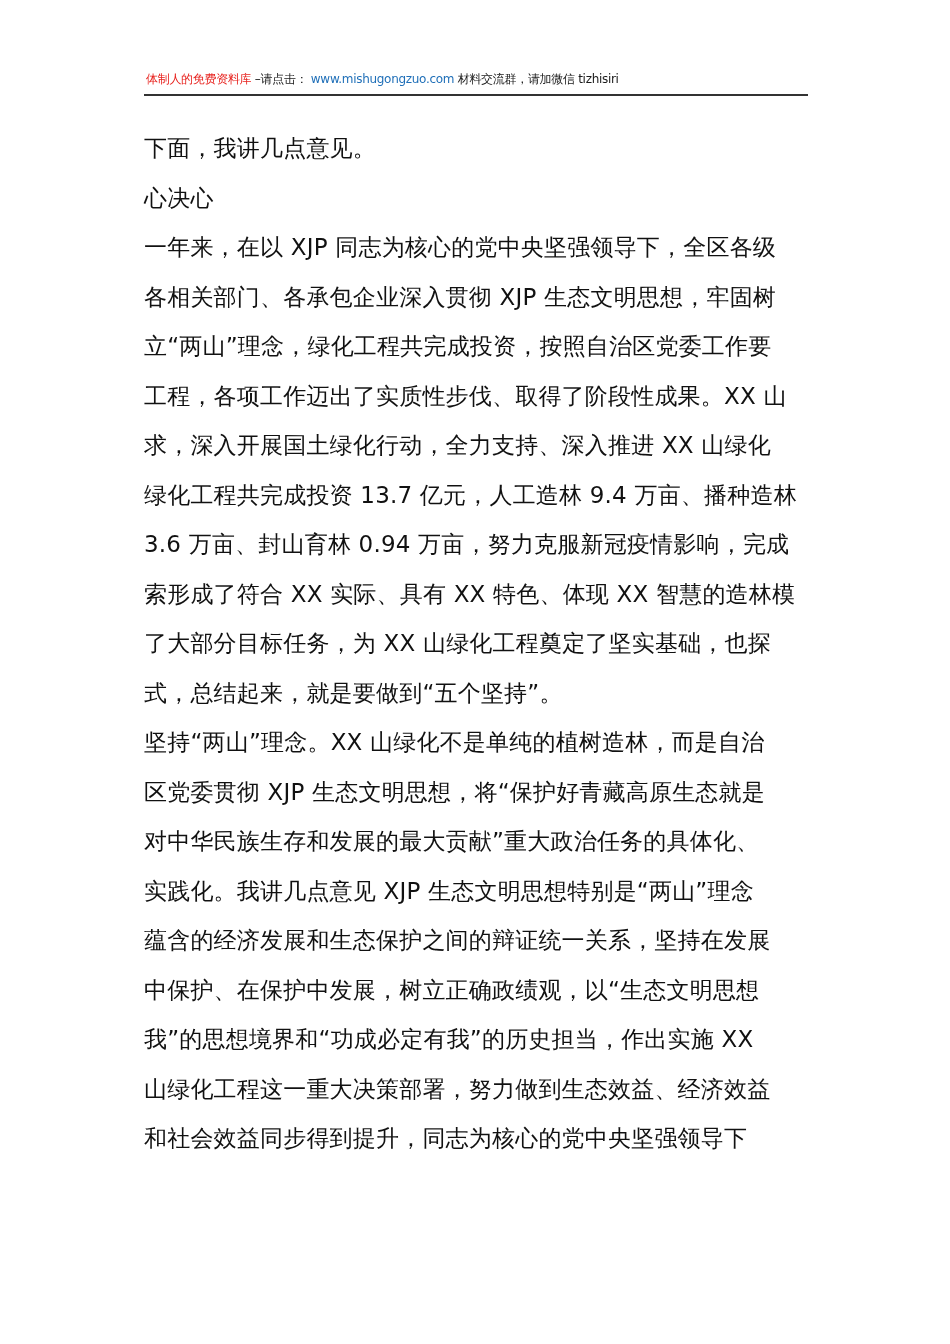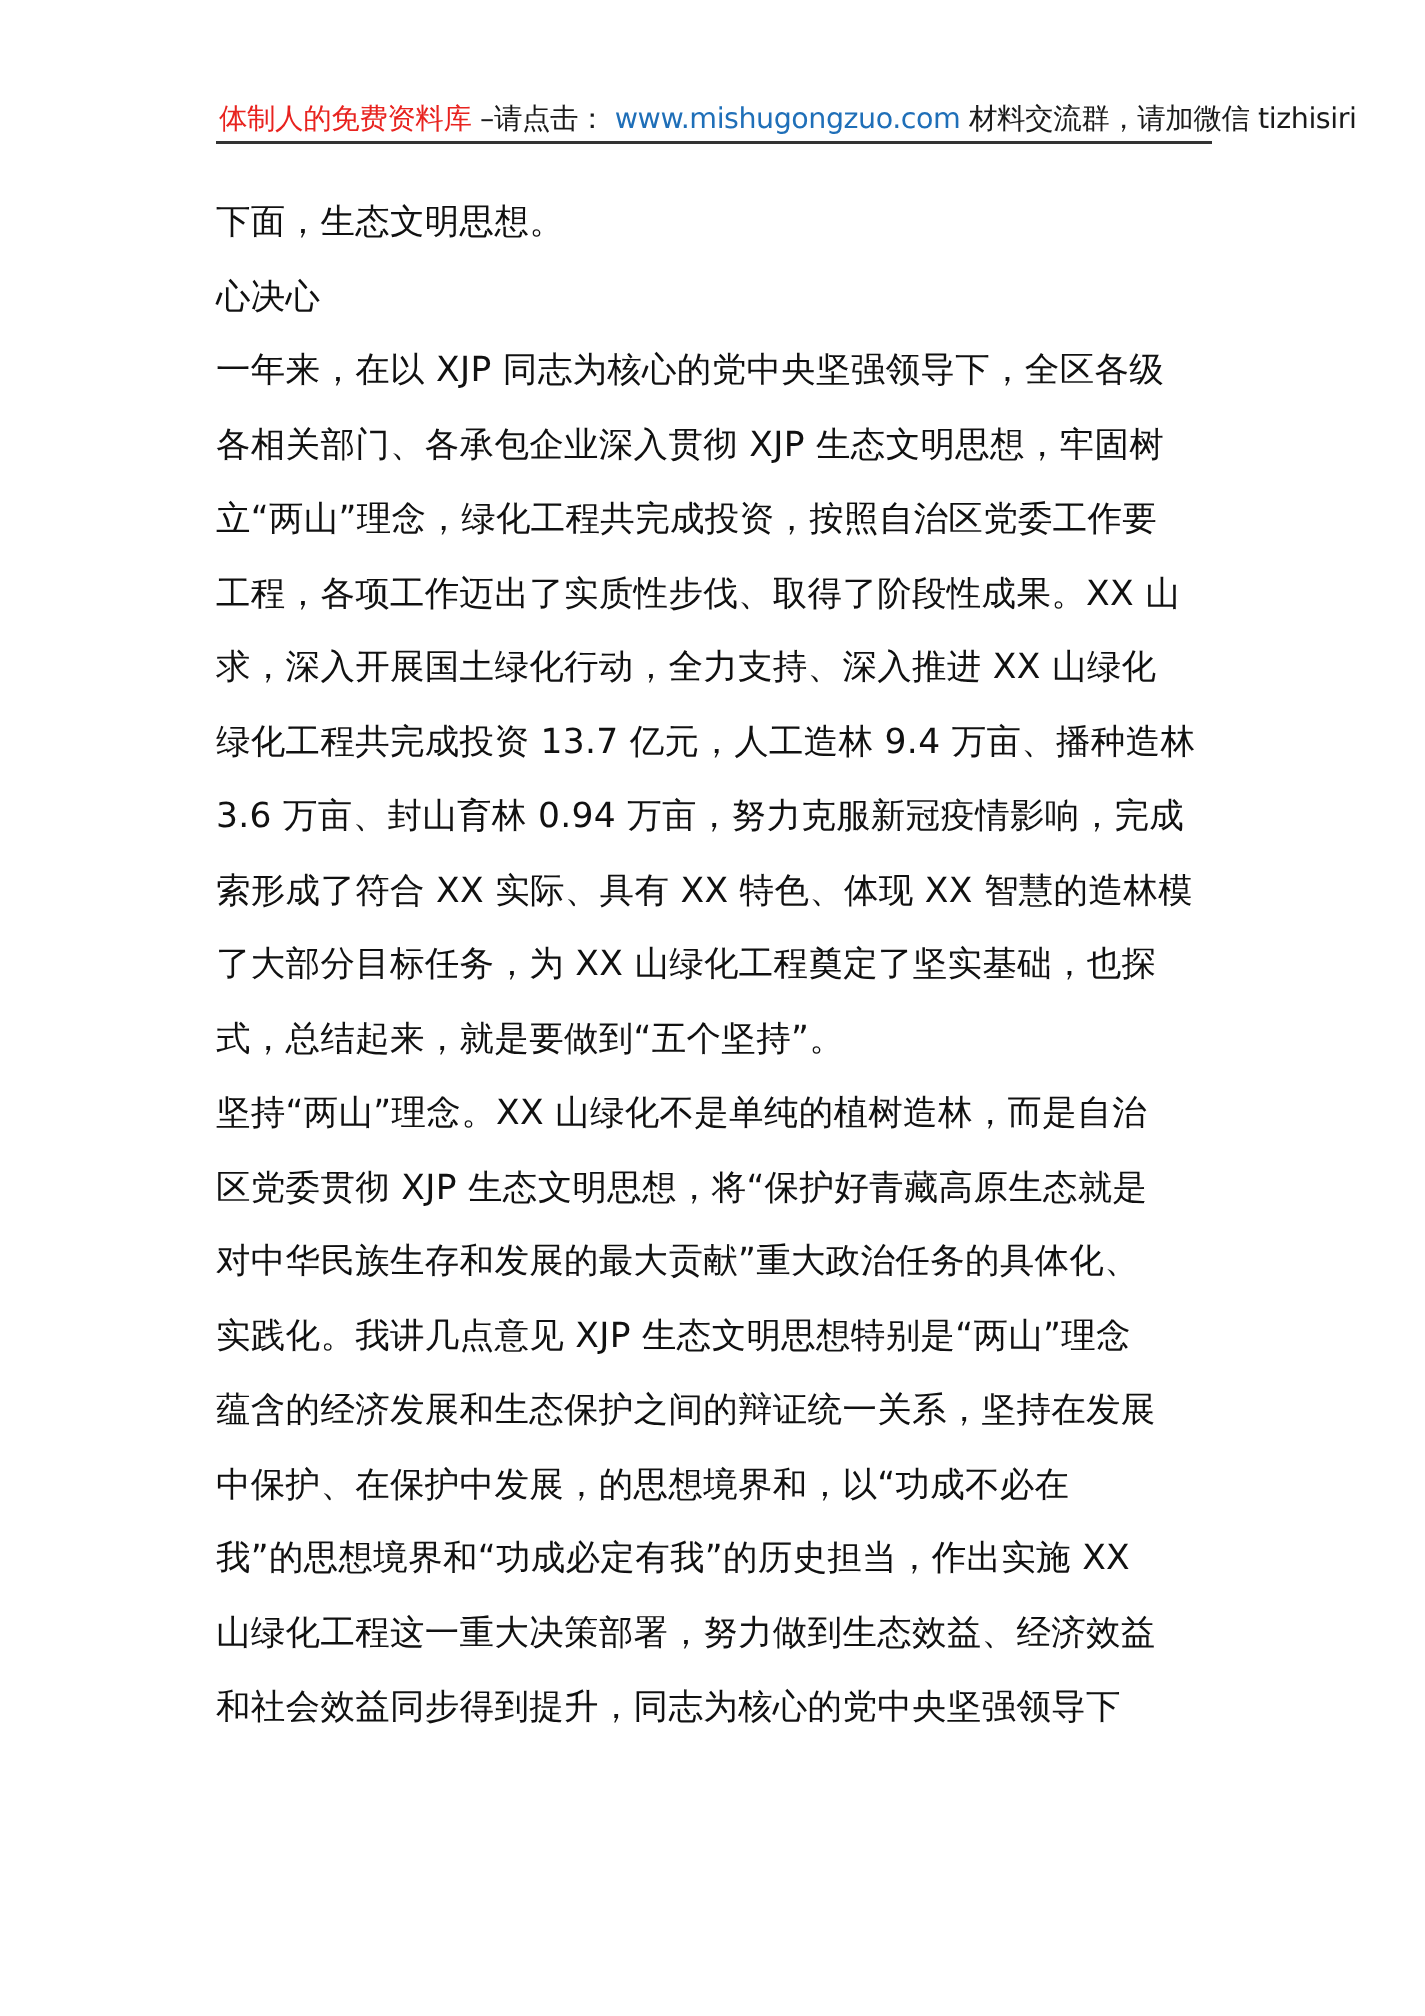--- a/index.html
+++ b/index.html
@@ -15,21 +15,21 @@
       font-family: "DejaVu Sans", "Liberation Sans", sans-serif;
       color: #111111;
     }
     .page-header {
       position: absolute;
       left: 146px;
       top: 66px;
       width: 660px;
       height: 26px;
       white-space: nowrap;
-      font-size: 19px;
+      font-size: 12px;
       line-height: 26px;
       letter-spacing: -0.3px;
     }
     .page-header .brand { color: #e8231f; }
     .page-header .prompt { color: #1a1a1a; }
     .page-header .link { color: #1f6fb8; text-decoration: none; }
     .page-header .tail { color: #1a1a1a; }
     .header-rule {
       position: absolute;
       left: 144px;
@@ -57,34 +57,34 @@
 
 <div class="page-header">
   <span class="brand">体制人的免费资料库</span>
   <span class="prompt">–请点击：</span>
   <a class="link">www.mishugongzuo.com</a>
   <span class="tail">材料交流群，请加微信 tizhisiri</span>
 </div>
 <div class="header-rule"></div>
 
 <div class="body-text">
-  <div class="line">下面，生态文明思想。</div>
+  <div class="line">下面，我讲几点意见。</div>
   <div class="line">心决心</div>
   <div class="line">一年来，在以 XJP 同志为核心的党中央坚强领导下，全区各级</div>
   <div class="line">各相关部门、各承包企业深入贯彻 XJP 生态文明思想，牢固树</div>
   <div class="line">立“两山”理念，绿化工程共完成投资，按照自治区党委工作要</div>
   <div class="line">工程，各项工作迈出了实质性步伐、取得了阶段性成果。XX 山</div>
   <div class="line">求，深入开展国土绿化行动，全力支持、深入推进 XX 山绿化</div>
   <div class="line">绿化工程共完成投资 13.7 亿元，人工造林 9.4 万亩、播种造林</div>
   <div class="line">3.6 万亩、封山育林 0.94 万亩，努力克服新冠疫情影响，完成</div>
   <div class="line">索形成了符合 XX 实际、具有 XX 特色、体现 XX 智慧的造林模</div>
   <div class="line">了大部分目标任务，为 XX 山绿化工程奠定了坚实基础，也探</div>
   <div class="line">式，总结起来，就是要做到“五个坚持”。</div>
   <div class="line">坚持“两山”理念。XX 山绿化不是单纯的植树造林，而是自治</div>
   <div class="line">区党委贯彻 XJP 生态文明思想，将“保护好青藏高原生态就是</div>
   <div class="line">对中华民族生存和发展的最大贡献”重大政治任务的具体化、</div>
   <div class="line">实践化。我讲几点意见 XJP 生态文明思想特别是“两山”理念</div>
   <div class="line">蕴含的经济发展和生态保护之间的辩证统一关系，坚持在发展</div>
-  <div class="line">中保护、在保护中发展，的思想境界和，以“功成不必在</div>
+  <div class="line">中保护、在保护中发展，树立正确政绩观，以“生态文明思想</div>
   <div class="line">我”的思想境界和“功成必定有我”的历史担当，作出实施 XX</div>
   <div class="line">山绿化工程这一重大决策部署，努力做到生态效益、经济效益</div>
   <div class="line">和社会效益同步得到提升，同志为核心的党中央坚强领导下</div>
 </div>
 
 </body></html>

